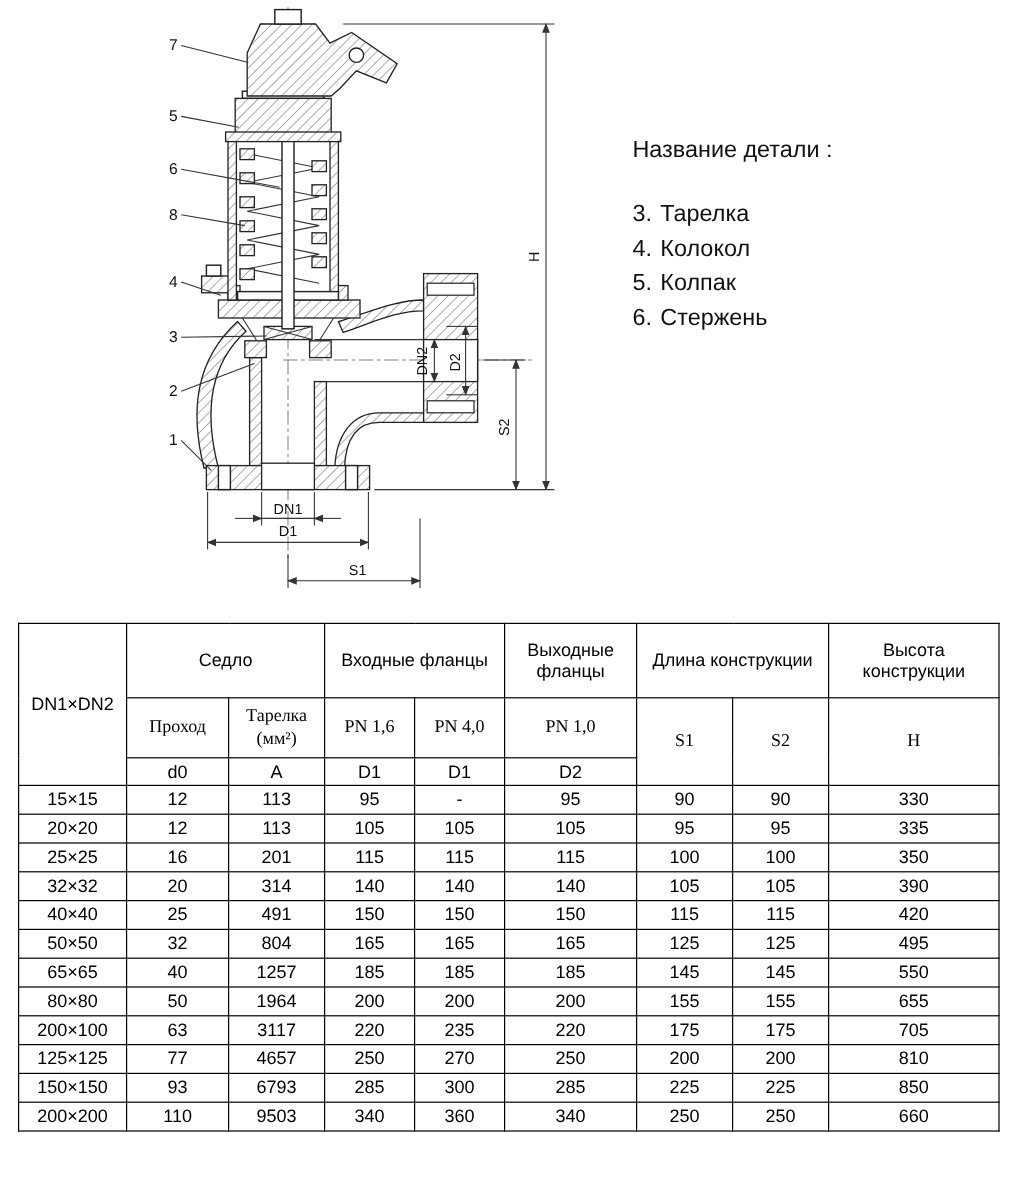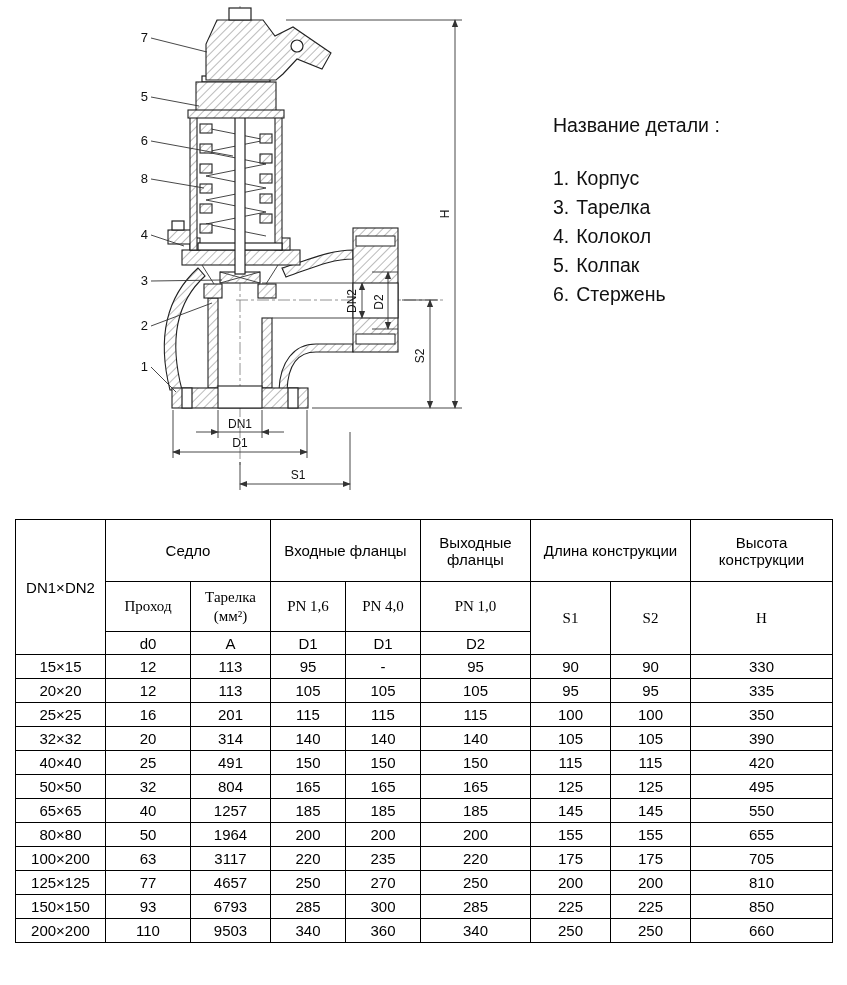--- a/index.html
+++ b/index.html
@@ -11,21 +11,21 @@
   .drawing-wrap{position:absolute;left:0;top:0;width:520px;height:505px;}
   svg text{font-family:"Liberation Sans",sans-serif;}
   .outline{fill:#fff;stroke:#222;stroke-width:1.2;}
   .hatched{fill:url(#hatch);stroke:#222;stroke-width:1.1;}
   .thin{stroke:#333;stroke-width:0.9;fill:none;}
   .dim{stroke:#333;stroke-width:0.9;fill:none;}
   .cl{stroke:#777;stroke-width:0.8;stroke-dasharray:12 3 3 3;fill:none;}
   .callout{font-size:13px;fill:#111;}
   .dimlabel{font-size:12px;fill:#111;}
   
-  .legend{position:absolute;left:527px;top:114px;margin-left:26px;}
+  .legend{position:absolute;left:527px;top:114px;}
   .legend-title{font-size:19.5px;color:#111;}
   .legend-list{list-style:none;margin:27px 0 0 0;padding:0;}
   .legend-item{font-size:19.5px;line-height:29px;color:#111;}
   .legend-item .num{margin-right:7px;}
   
   .spec-table{
     position:absolute;left:15px;top:519px;width:817px;
     border-collapse:collapse;table-layout:fixed;font-size:15px;color:#000;
   }
   .spec-table th,.spec-table td{
@@ -199,21 +199,20 @@
     <text class="callout" x="148" y="285" text-anchor="end">3</text>
     <text class="callout" x="148" y="330" text-anchor="end">2</text>
     <text class="callout" x="148" y="371" text-anchor="end">1</text>
   </g>
 </svg>
 </div>
 
 <div class="legend">
   <div class="legend-title">Название детали :</div>
   <ul class="legend-list">
-    <li class="legend-item"><span class="num">1.</span><span>Корпус</span></li>
     <li class="legend-item"><span class="num">3.</span><span>Тарелка</span></li>
     <li class="legend-item"><span class="num">4.</span><span>Колокол</span></li>
     <li class="legend-item"><span class="num">5.</span><span>Колпак</span></li>
     <li class="legend-item"><span class="num">6.</span><span>Стержень</span></li>
   </ul>
 </div>
 
 <table class="spec-table">
   <colgroup>
     <col style="width:90px">
@@ -339,21 +338,21 @@
         <td>50</td>
         <td>1964</td>
         <td>200</td>
         <td>200</td>
         <td>200</td>
         <td>155</td>
         <td>155</td>
         <td>655</td>
       </tr>
       <tr>
-        <td>100×200</td>
+        <td>200×100</td>
         <td>63</td>
         <td>3117</td>
         <td>220</td>
         <td>235</td>
         <td>220</td>
         <td>175</td>
         <td>175</td>
         <td>705</td>
       </tr>
       <tr>

